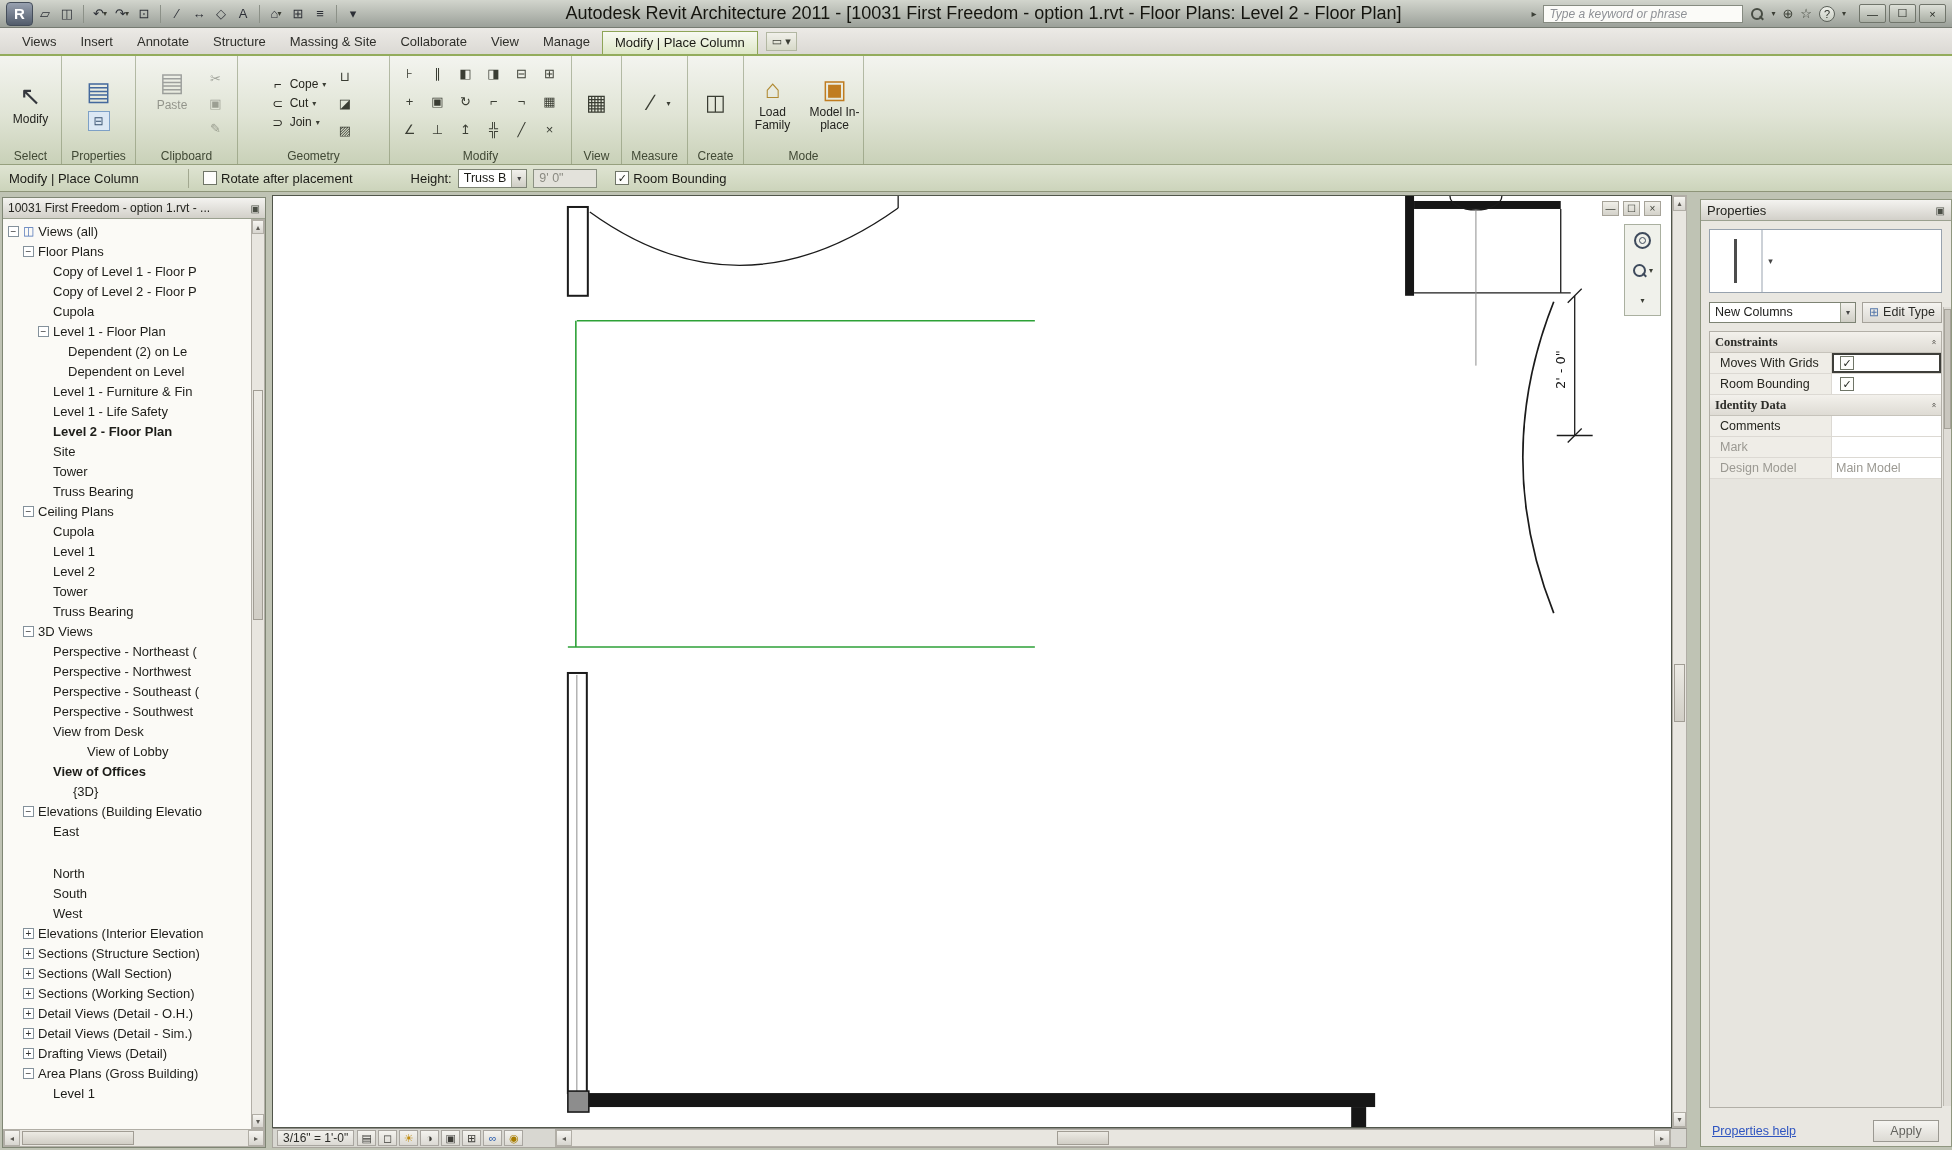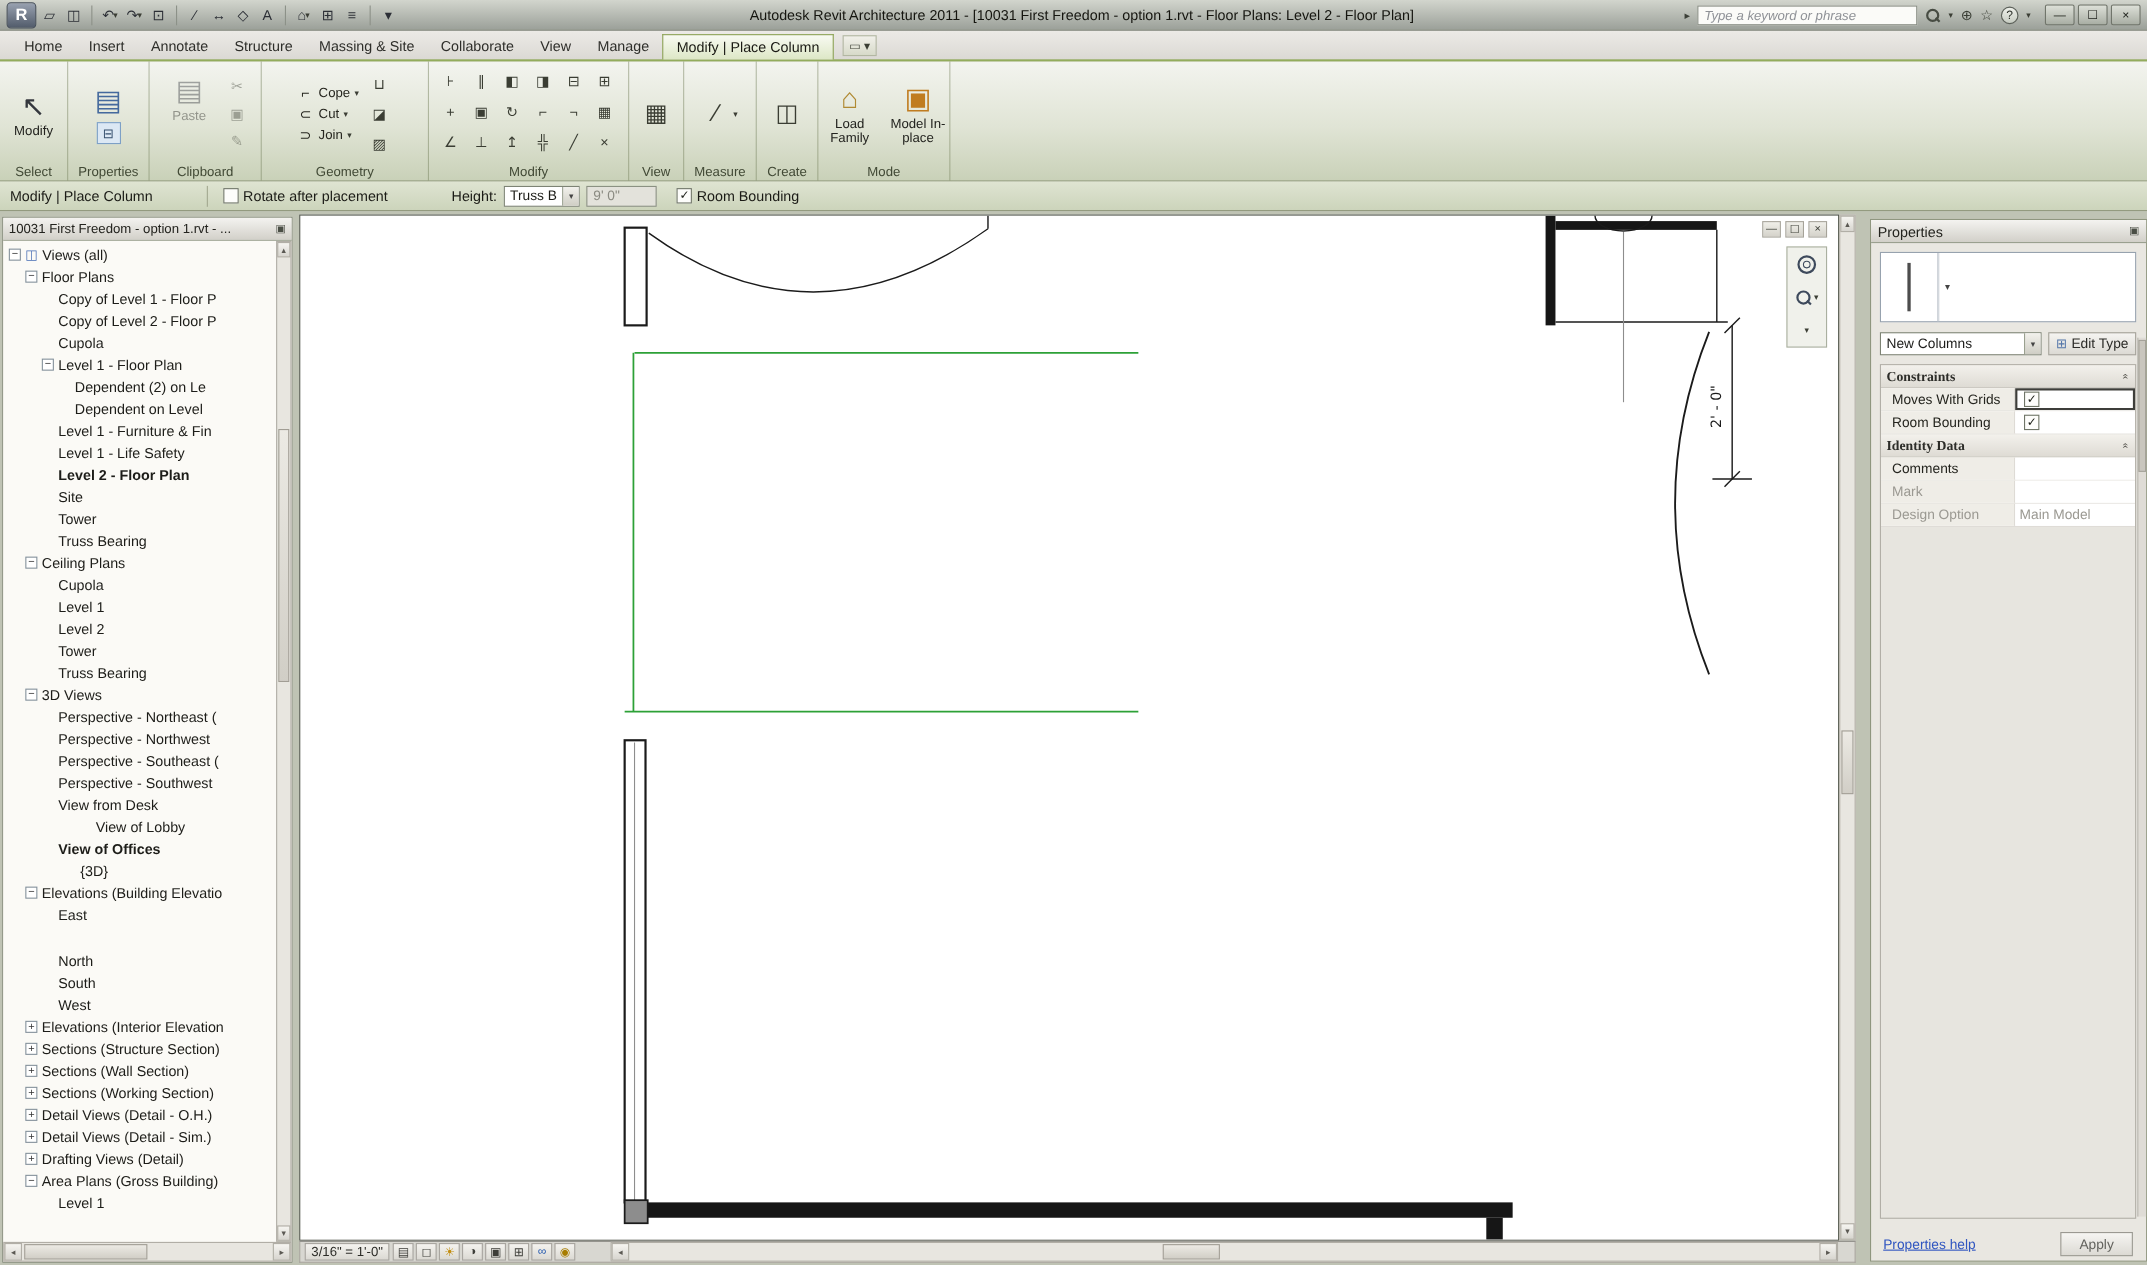--- a/index.html
+++ b/index.html
@@ -9,21 +9,21 @@
 
   
   .titlebar{position:absolute;left:0;top:0;right:0;height:28px;background:linear-gradient(#d2d5cd,#9ba099);
     display:flex;align-items:center;padding:0 6px;border-bottom:1px solid #767b72;}
   .qat{display:flex;align-items:center;gap:2px;z-index:2;}
   .qbtn{height:22px;min-width:20px;display:flex;align-items:center;justify-content:center;font-size:13px;color:#2c2f36;padding:0 2px;}
   .appbtn{width:27px;height:24px;border-radius:4px;background:linear-gradient(#98a1b0,#525c6b);color:#fff;font-weight:bold;
     border:1px solid #454e5a;font-size:15px;}
   .qdd{font-size:8px;color:#3b3e35;margin-left:-1px;}
   .qsep{width:1px;height:18px;background:#8c9188;margin:0 4px;}
-  .title{position:absolute;left:0;right:0;text-align:center;font-size:13px;color:#15150f;pointer-events:none;padding-left:15px;}
+  .title{position:absolute;left:0;right:0;text-align:center;font-size:18px;color:#15150f;pointer-events:none;padding-left:15px;}
   .tbright{margin-left:auto;display:flex;align-items:center;gap:7px;z-index:2;}
   .flyarrow{font-size:10px;color:#3c4038;}
   .searchbox{width:200px;height:18px;border:1px solid #868b81;background:#fbfbf8;font-size:12px;padding:0 5px;
     font-family:"Liberation Sans",sans-serif;}
   .searchbox::placeholder{font-style:italic;color:#8e9196;}
   .mag{position:relative;width:14px;height:14px;display:inline-block;}
   .mag::before{content:'';position:absolute;left:1px;top:1px;width:8px;height:8px;border:2px solid #474c43;border-radius:50%;}
   .mag::after{content:'';position:absolute;left:9px;top:10px;width:5px;height:2px;background:#474c43;transform:rotate(45deg);}
   .ddsm{font-size:8px;color:#3b3e35;}
   .tbico{font-size:13px;color:#3a3e35;}
@@ -247,21 +247,21 @@
       <span id="winbtns">
           <span class="wbtn">—</span>
           <span class="wbtn">☐</span>
           <span class="wbtn">×</span>
         </span>
     </div>
   </div>
 
   <div class="tabrow">
     <div id="tabs">
-        <span class="tab">Home</span>
+        <span class="tab">Views</span>
         <span class="tab">Insert</span>
         <span class="tab">Annotate</span>
         <span class="tab">Structure</span>
         <span class="tab">Massing &amp; Site</span>
         <span class="tab">Collaborate</span>
         <span class="tab">View</span>
         <span class="tab">Manage</span>
         <span class="tab active">Modify | Place Column</span>
       </div>
     <span class="ribbon-toggle">
@@ -789,21 +789,21 @@
                   <span class="pvaltext"></span>
                 </span>
               </div>
               <div class="prow">
                 <span class="plabel dis">Mark</span>
                 <span class="pval dis">
                   <span class="pvaltext"></span>
                 </span>
               </div>
               <div class="prow">
-                <span class="plabel dis">Design Option</span>
+                <span class="plabel dis">Design Model</span>
                 <span class="pval dis">
                   <span class="pvaltext">Main Model</span>
                 </span>
               </div>
             </div>
         </div>
         <div class="pfoot">
           <span class="plink">Properties help</span>
           <span class="applybtn">Apply</span>
         </div>

